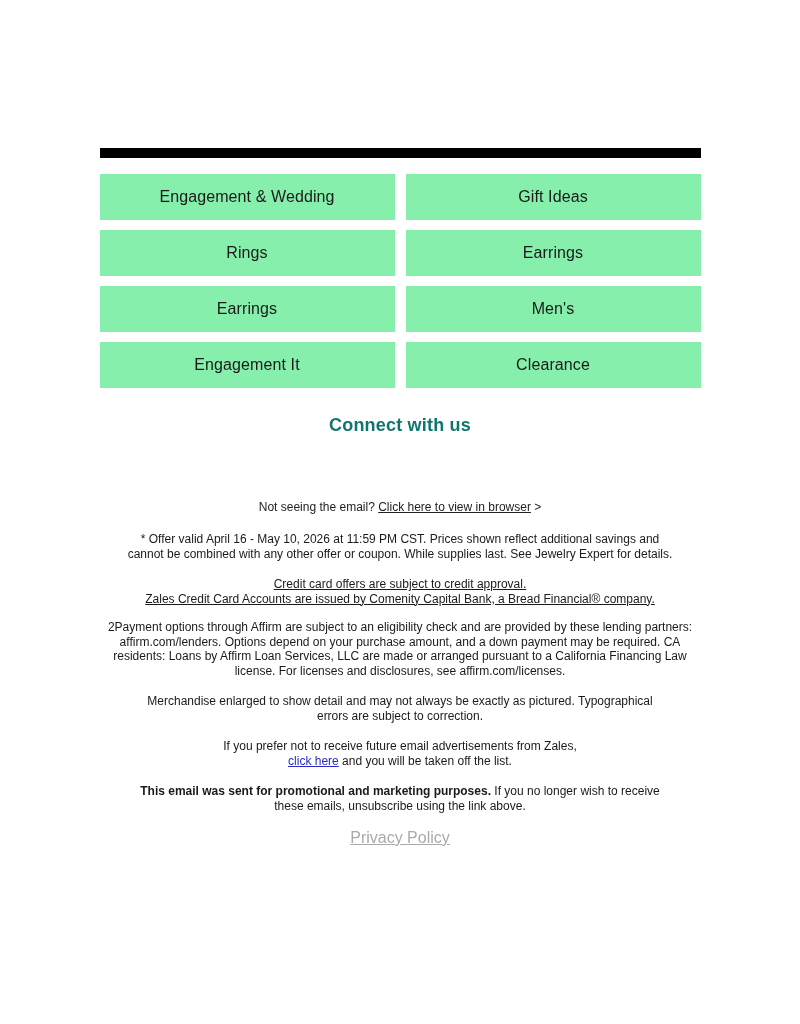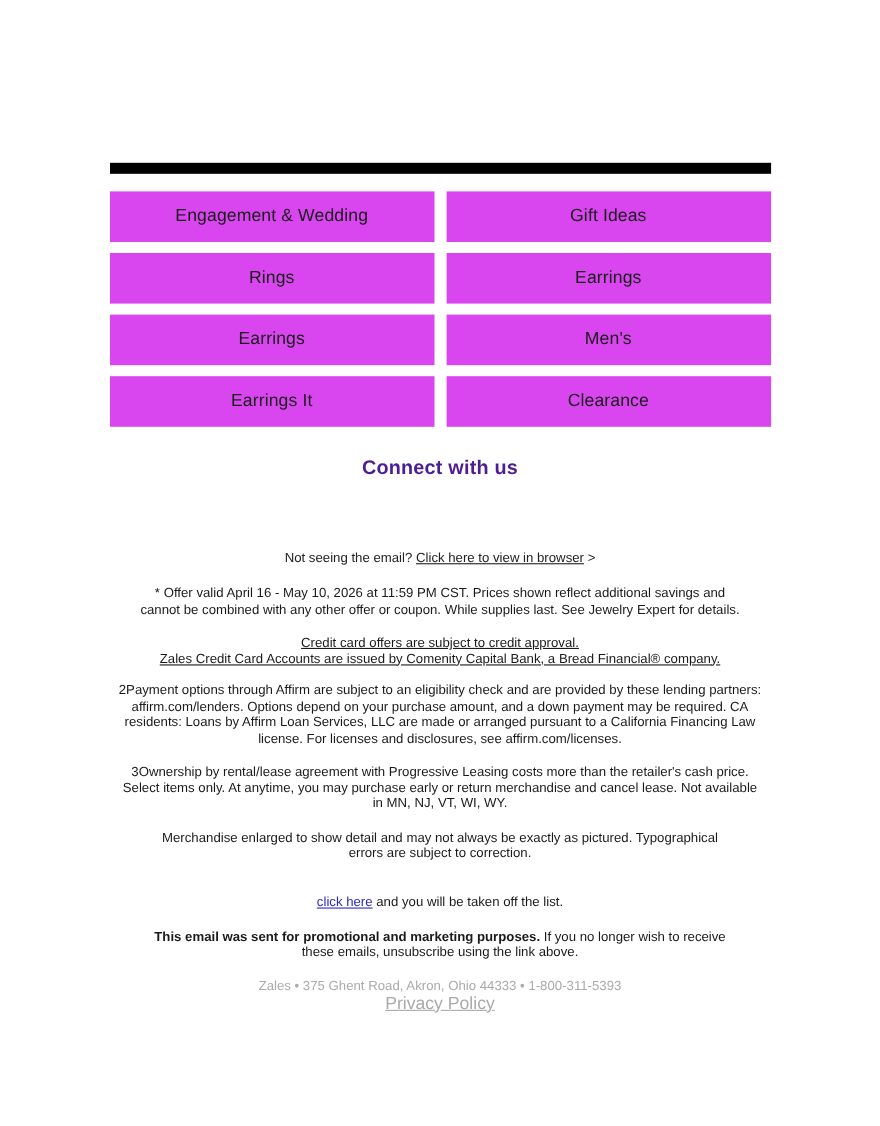--- a/index.html
+++ b/index.html
@@ -44,41 +44,41 @@
   
   .nav-grid {
     margin-top: 16px;
     display: flex;
     flex-wrap: wrap;
     justify-content: space-between;
   }
   .nav-btn {
     width: 295px;
     height: 46px;
-    background: #d946ef;
+    background: #86efac;
     display: flex;
     align-items: center;
     justify-content: center;
     margin-bottom: 10px;
     cursor: pointer;
     box-sizing: border-box;
   }
   .nav-btn-label {
     font-size: 16px;
     color: #1a1a1a;
     font-weight: 400;
     letter-spacing: 0.1px;
   }
 
   
   .connect-heading {
     text-align: center;
     font-size: 18px;
     font-weight: bold;
-    color: #4c1d95;
+    color: #0f766e;
     margin-top: 17px;
     margin-bottom: 0;
     letter-spacing: 0.2px;
   }
 
   
   .social-row {
     height: 48px;
   }
 
@@ -171,21 +171,21 @@
       <div class="nav-btn">
         <span class="nav-btn-label">Earrings</span>
       </div>
       <div class="nav-btn">
         <span class="nav-btn-label">Earrings</span>
       </div>
       <div class="nav-btn">
         <span class="nav-btn-label">Men's</span>
       </div>
       <div class="nav-btn">
-        <span class="nav-btn-label">Earrings It</span>
+        <span class="nav-btn-label">Engagement It</span>
       </div>
       <div class="nav-btn">
         <span class="nav-btn-label">Clearance</span>
       </div>
     </div>
 
     <h2 class="connect-heading">Connect with us</h2>
 
     <div class="social-row"></div>
 
@@ -198,35 +198,33 @@
       <p class="disc-para narrow">* Offer valid April 16 - May 10, 2026 at 11:59 PM CST. Prices shown reflect additional savings and cannot be combined with any other offer or coupon. While supplies last. See Jewelry Expert for details.</p>
 
 
       <p class="disc-para tight">
         <span>Credit card offers are subject to credit approval.</span><br>
         <span>Zales Credit Card Accounts are issued by Comenity Capital Bank, a Bread Financial® company.</span>
       </p>
 
       <p class="disc-para">2Payment options through Affirm are subject to an eligibility check and are provided by these lending partners: affirm.com/lenders. Options depend on your purchase amount, and a down payment may be required. CA residents: Loans by Affirm Loan Services, LLC are made or arranged pursuant to a California Financing Law license. For licenses and disclosures, see affirm.com/licenses.</p>
 
-      <p class="disc-para">3Ownership by rental/lease agreement with Progressive Leasing costs more than the retailer's cash price. Select items only. At anytime, you may purchase early or return merchandise and cancel lease. Not available in MN, NJ, VT, WI, WY.</p>
 
 
       <p class="disc-para narrow2">Merchandise enlarged to show detail and may not always be exactly as pictured. Typographical errors are subject to correction.</p>
 
       <p class="disc-para narrow2">
-        <br>
+        <span>If you prefer not to receive future email advertisements from Zales,</span><br>
         <a class="blue-link">click here</a><span> and you will be taken off the list.</span>
       </p>
 
       <p class="disc-para narrow">
         <span class="bold-lead">This email was sent for promotional and marketing purposes.</span><span> If you no longer wish to receive these emails, unsubscribe using the link above.</span>
       </p>
 
     </div>
 
     <div class="address-block">
-      <div class="address-line">Zales • 375 Ghent Road, Akron, Ohio 44333 • 1-800-311-5393</div>
       <a class="privacy-link">Privacy Policy</a>
     </div>
 
   </div>
 </div>
 
 </body></html>

